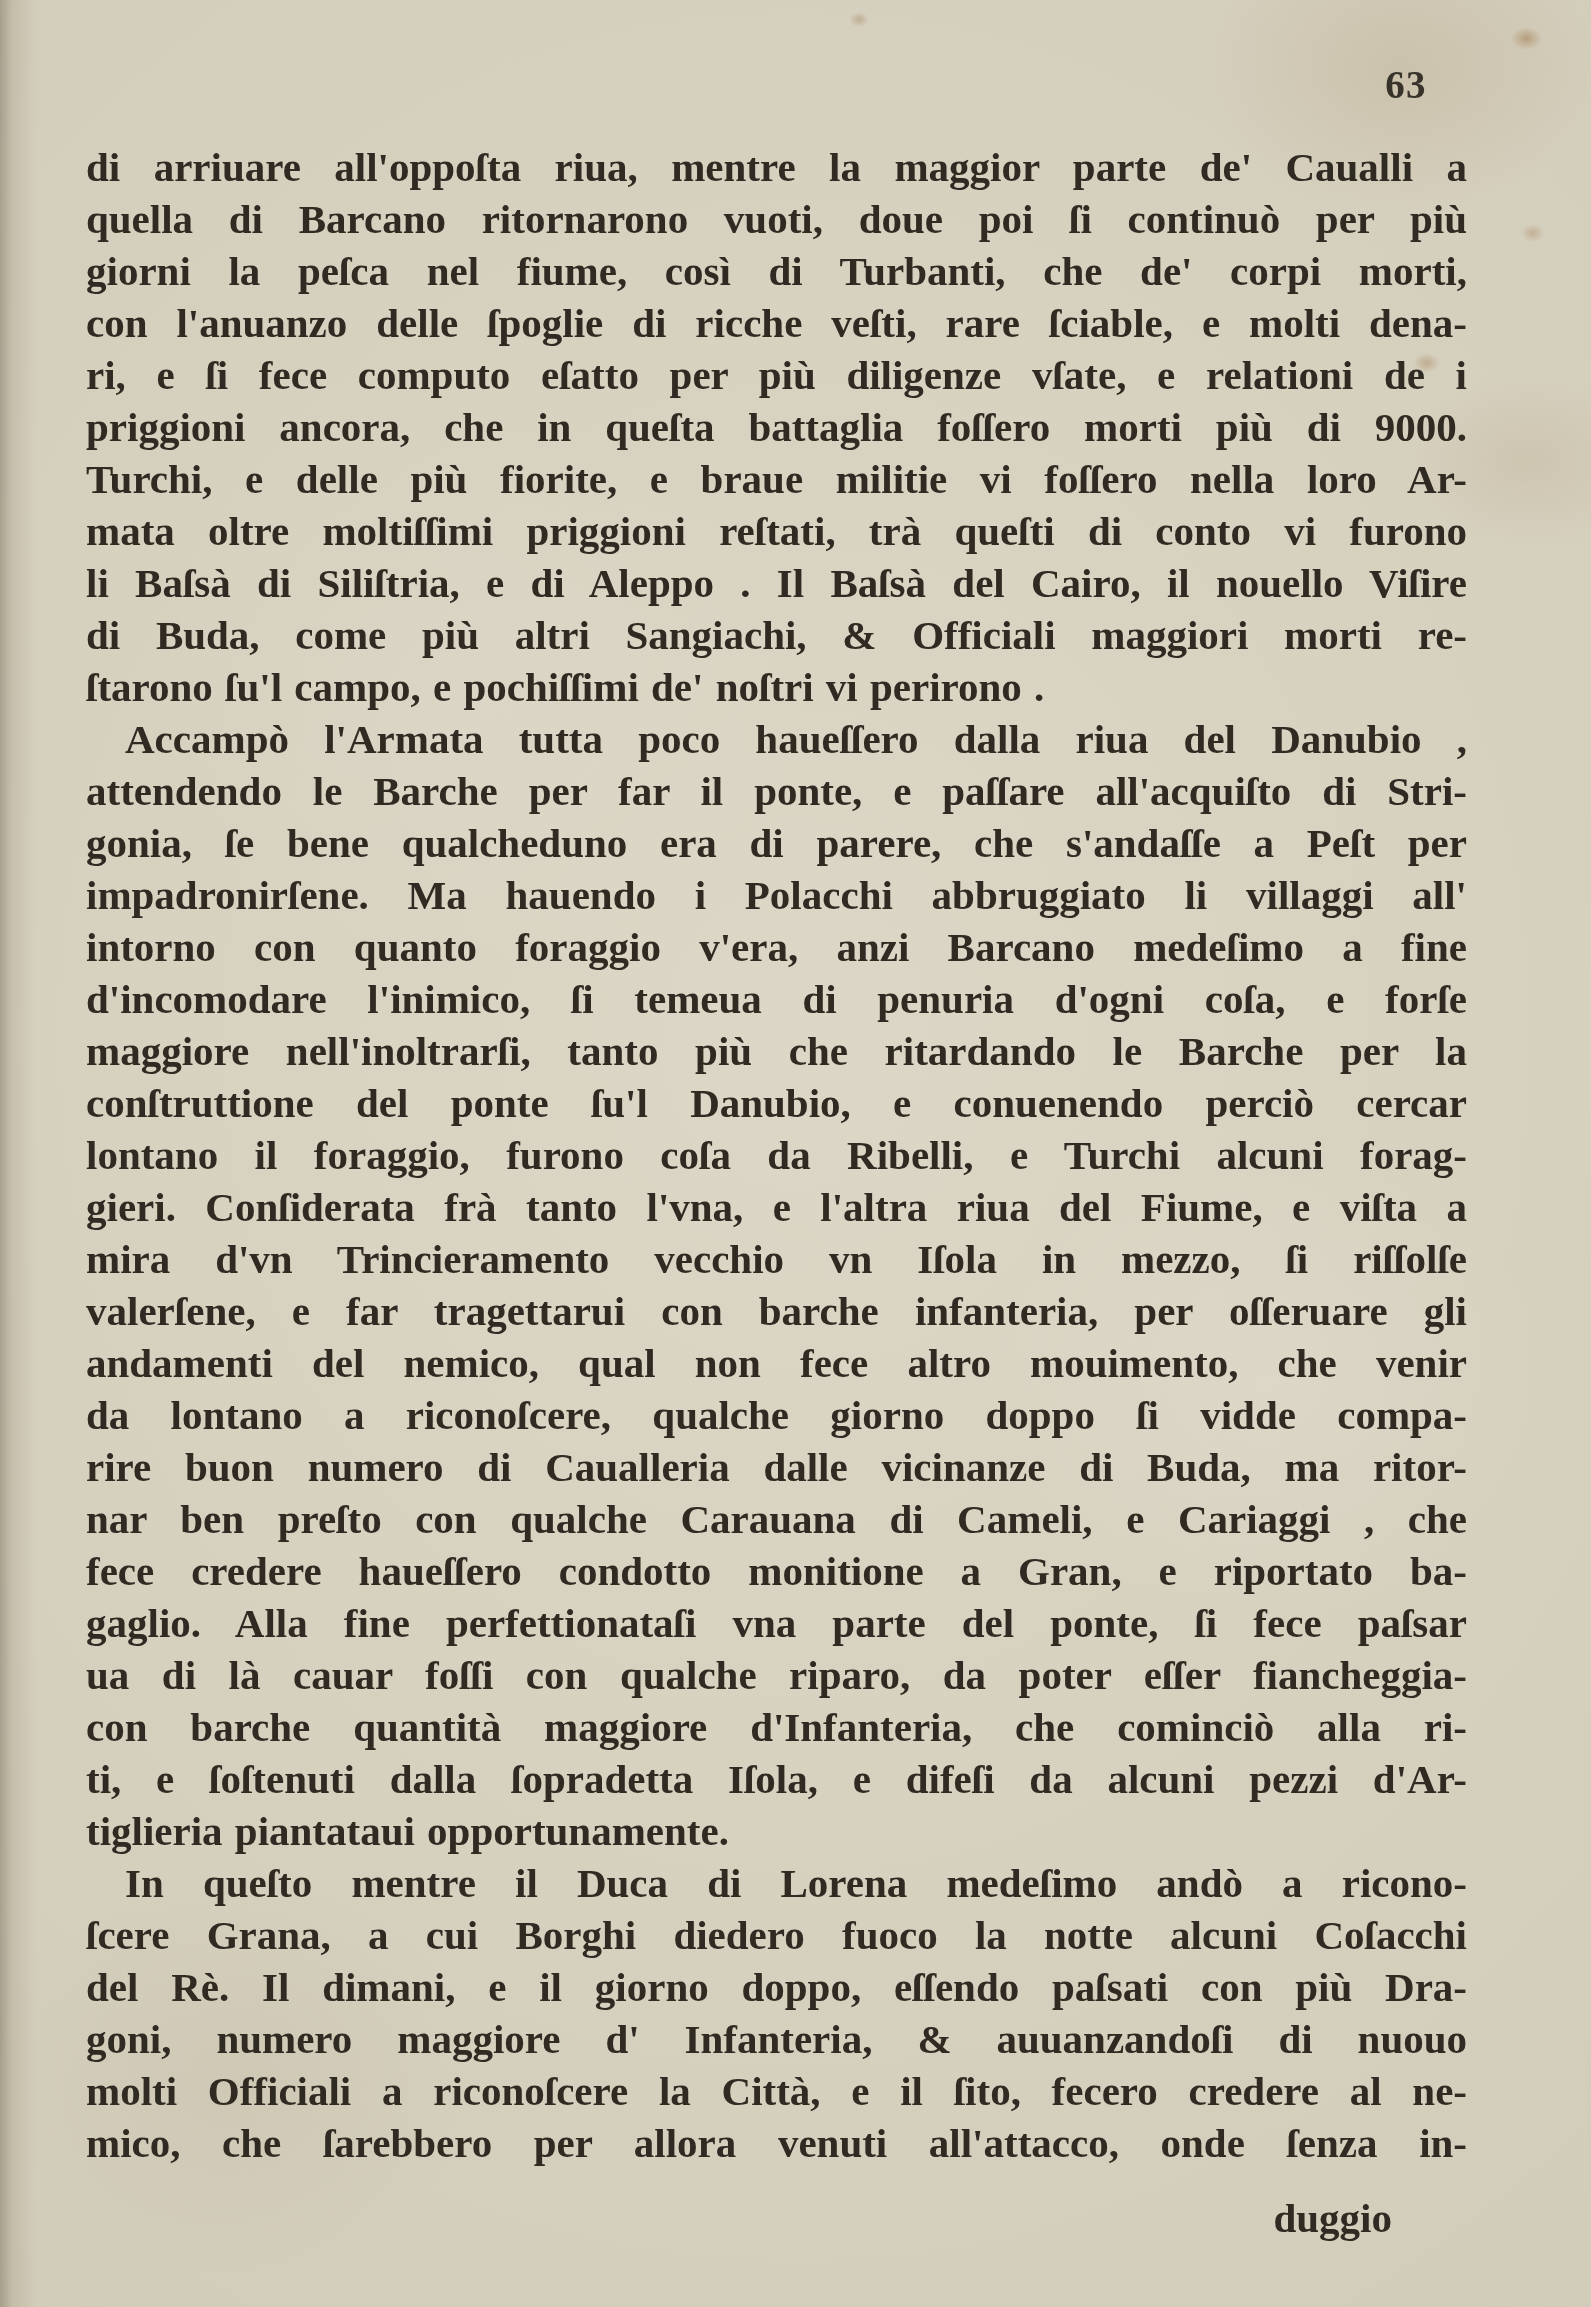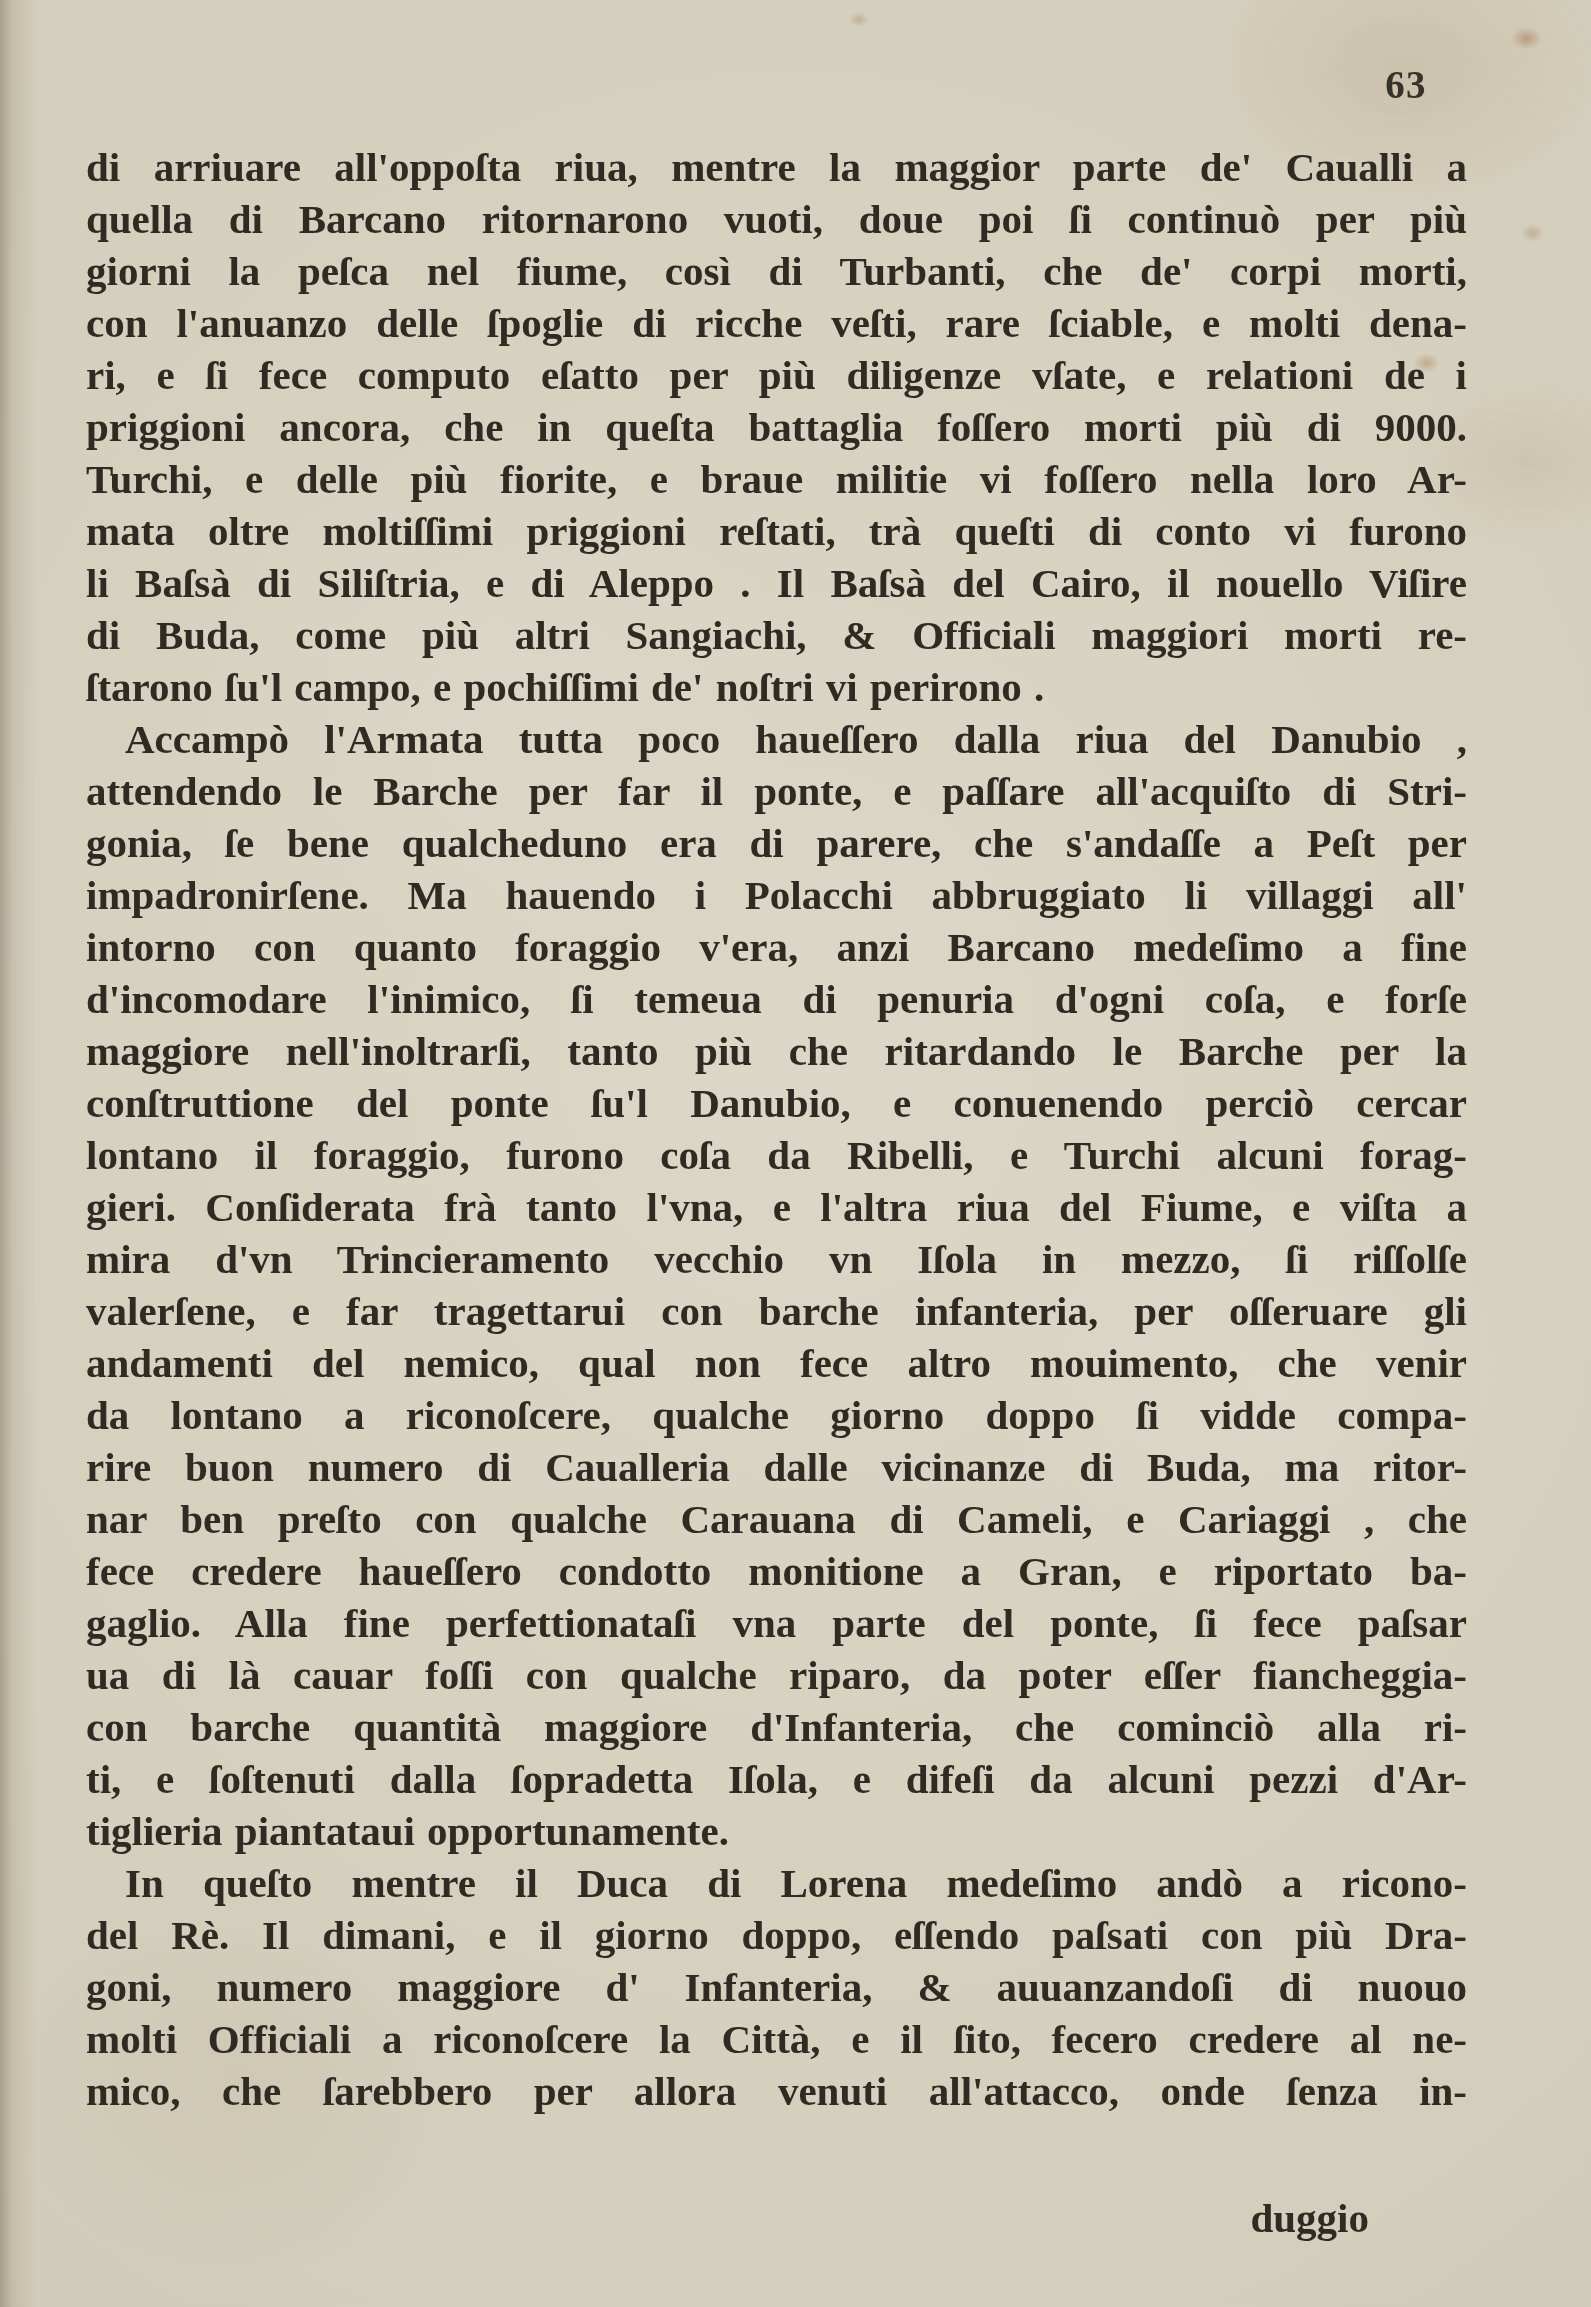--- a/index.html
+++ b/index.html
@@ -74,21 +74,21 @@
     left: 103px;
     top: 2194px;
     width: 1381px;
     font-size: 41px;
     color: #2f2b23;
     text-align: right;
     padding-right: 0;
     box-sizing: border-box;
   }
   .catchword span {
-    margin-right: 115px;
+    margin-right: 92px;
     display: inline-block;
   }
 </style>
 </head>
 <body>
 
 <div class="page">
   <div class="spot s1"></div>
   <div class="spot s2"></div>
   <div class="spot s3"></div>
@@ -124,20 +124,21 @@
       <div class="line">da lontano a riconoſcere, qualche giorno doppo ſi vidde compa-</div>
       <div class="line">rire buon numero di Caualleria dalle vicinanze di Buda, ma ritor-</div>
       <div class="line">nar ben preſto con qualche Carauana di Cameli, e Cariaggi , che</div>
       <div class="line">fece credere haueſſero condotto monitione a Gran, e riportato ba-</div>
       <div class="line">gaglio.  Alla fine perfettionataſi vna parte del ponte, ſi fece paſsar</div>
       <div class="line">ua di là cauar foſſi con qualche riparo, da poter eſſer fiancheggia-</div>
       <div class="line">con barche quantità maggiore d'Infanteria, che cominciò alla ri-</div>
       <div class="line">ti, e ſoſtenuti dalla ſopradetta Iſola, e difeſi da alcuni pezzi d'Ar-</div>
       <div class="line last">tiglieria piantataui opportunamente.</div>
       <div class="line indent">In queſto mentre il Duca di Lorena medeſimo andò a ricono-</div>
+      <div class="line">ſcere Grana, a cui Borghi diedero fuoco la notte alcuni Coſacchi</div>
       <div class="line">del Rè.  Il dimani, e il giorno doppo, eſſendo paſsati con più Dra-</div>
       <div class="line">goni, numero maggiore d' Infanteria, &amp; auuanzandoſi di nuouo</div>
       <div class="line">molti Officiali a riconoſcere la Città, e il ſito, fecero credere al ne-</div>
       <div class="line">mico, che ſarebbero per allora venuti all'attacco, onde ſenza in-</div>
     </div>
 
   <div class="catchword">
     <span>duggio</span>
   </div>
 </div>

